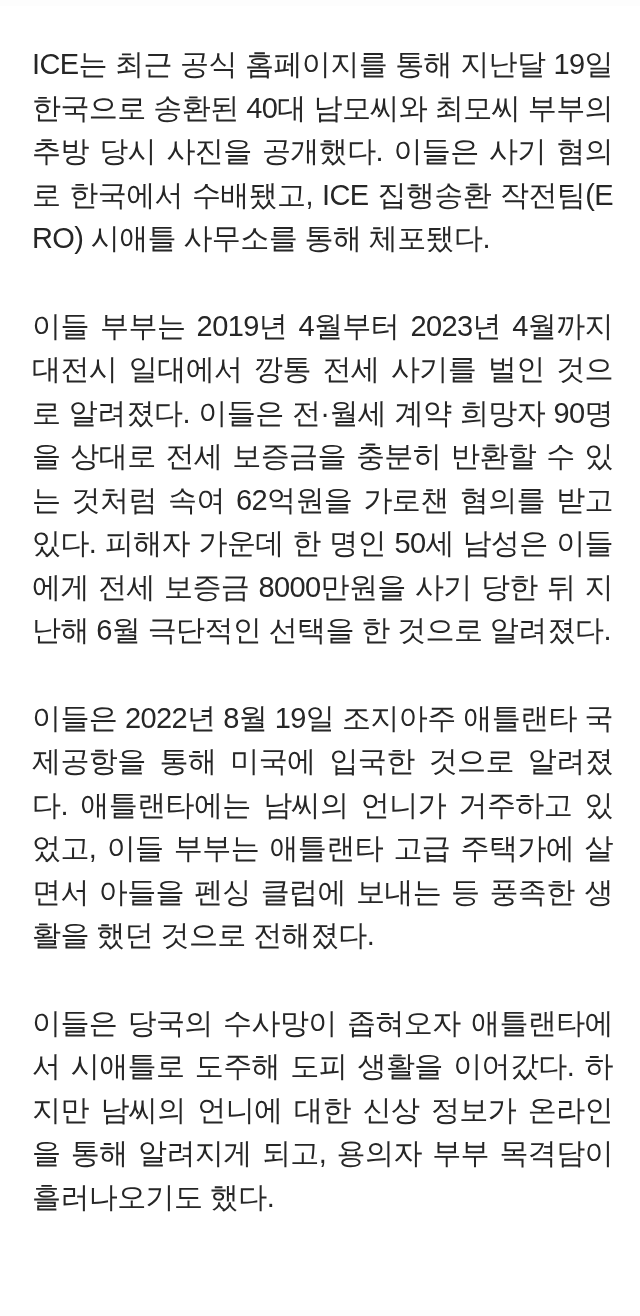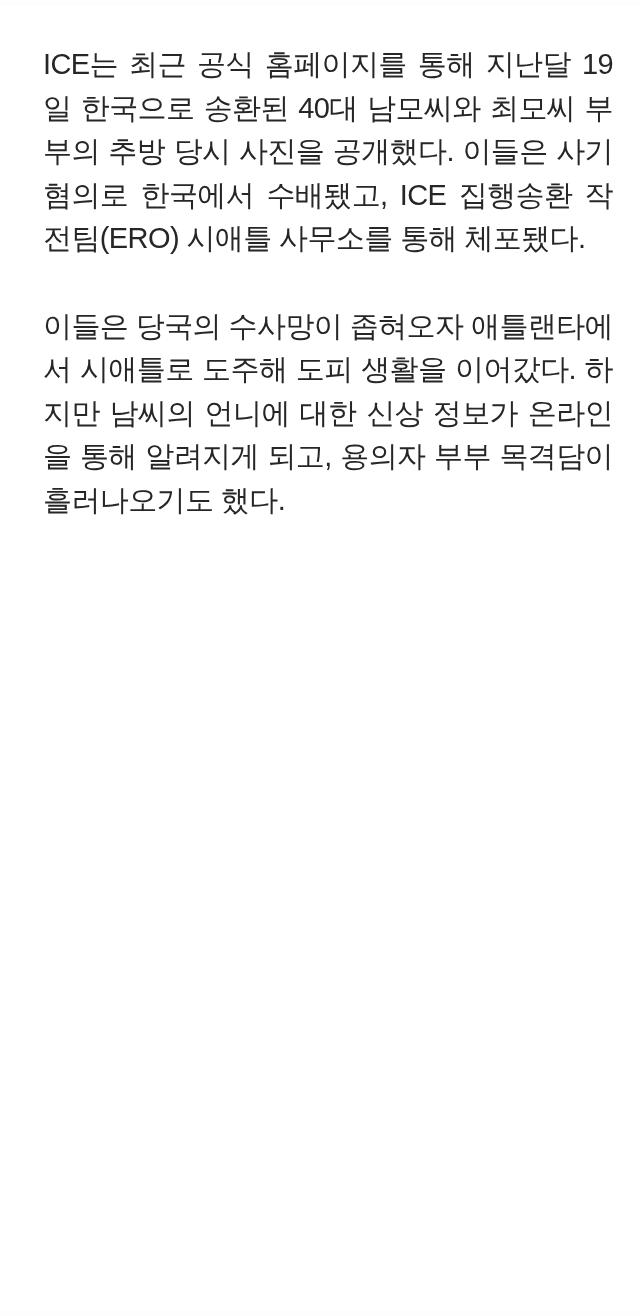--- a/index.html
+++ b/index.html
@@ -12,21 +12,21 @@
     height: 1316px;
     overflow: hidden;
     font-family: "Liberation Sans", "DejaVu Sans", sans-serif;
   }
   .article-body {
     box-sizing: border-box;
     width: 640px;
     padding: 43px 27px 0 28px;
   }
   .article-paragraph {
-    margin: 0 0 44px 15px;
+    margin: 0 0 44px 4px;
     font-size: 29px;
     line-height: 43.5px;
     font-weight: 400;
     color: #262626;
     letter-spacing: -0.6px;
     text-align: justify;
     word-break: break-all;
     -webkit-font-smoothing: antialiased;
   }
   .article-paragraph:last-child {
@@ -43,16 +43,18 @@
   .clip-edge.top { top: 0; }
   .clip-edge.bottom { bottom: 0; top: auto; position: fixed; }
 </style>
 </head>
 <body>
 
 <div class="clip-edge top"></div>
 
 <article class="article-body">
   <p class="article-paragraph">ICE는 최근 공식 홈페이지를 통해 지난달 19일 한국으로 송환된 40대 남모씨와 최모씨 부부의 추방 당시 사진을 공개했다. 이들은 사기 혐의로 한국에서 수배됐고, ICE 집행송환 작전팀(ERO) 시애틀 사무소를 통해 체포됐다.</p>
+  <p class="article-paragraph">이들 부부는 2019년 4월부터 2023년 4월까지 대전시 일대에서 깡통 전세 사기를 벌인 것으로 알려졌다. 이들은 전·월세 계약 희망자 90명을 상대로 전세 보증금을 충분히 반환할 수 있는 것처럼 속여 62억원을 가로챈 혐의를 받고 있다. 피해자 가운데 한 명인 50세 남성은 이들에게 전세 보증금 8000만원을 사기 당한 뒤 지난해 6월 극단적인 선택을 한 것으로 알려졌다.</p>
+  <p class="article-paragraph">이들은 2022년 8월 19일 조지아주 애틀랜타 국제공항을 통해 미국에 입국한 것으로 알려졌다. 애틀랜타에는 남씨의 언니가 거주하고 있었고, 이들 부부는 애틀랜타 고급 주택가에 살면서 아들을 펜싱 클럽에 보내는 등 풍족한 생활을 했던 것으로 전해졌다.</p>
   <p class="article-paragraph">이들은 당국의 수사망이 좁혀오자 애틀랜타에서 시애틀로 도주해 도피 생활을 이어갔다. 하지만 남씨의 언니에 대한 신상 정보가 온라인을 통해 알려지게 되고, 용의자 부부 목격담이 흘러나오기도 했다.</p>
 </article>
 
 <div class="clip-edge bottom"></div>
 
 </body></html>

